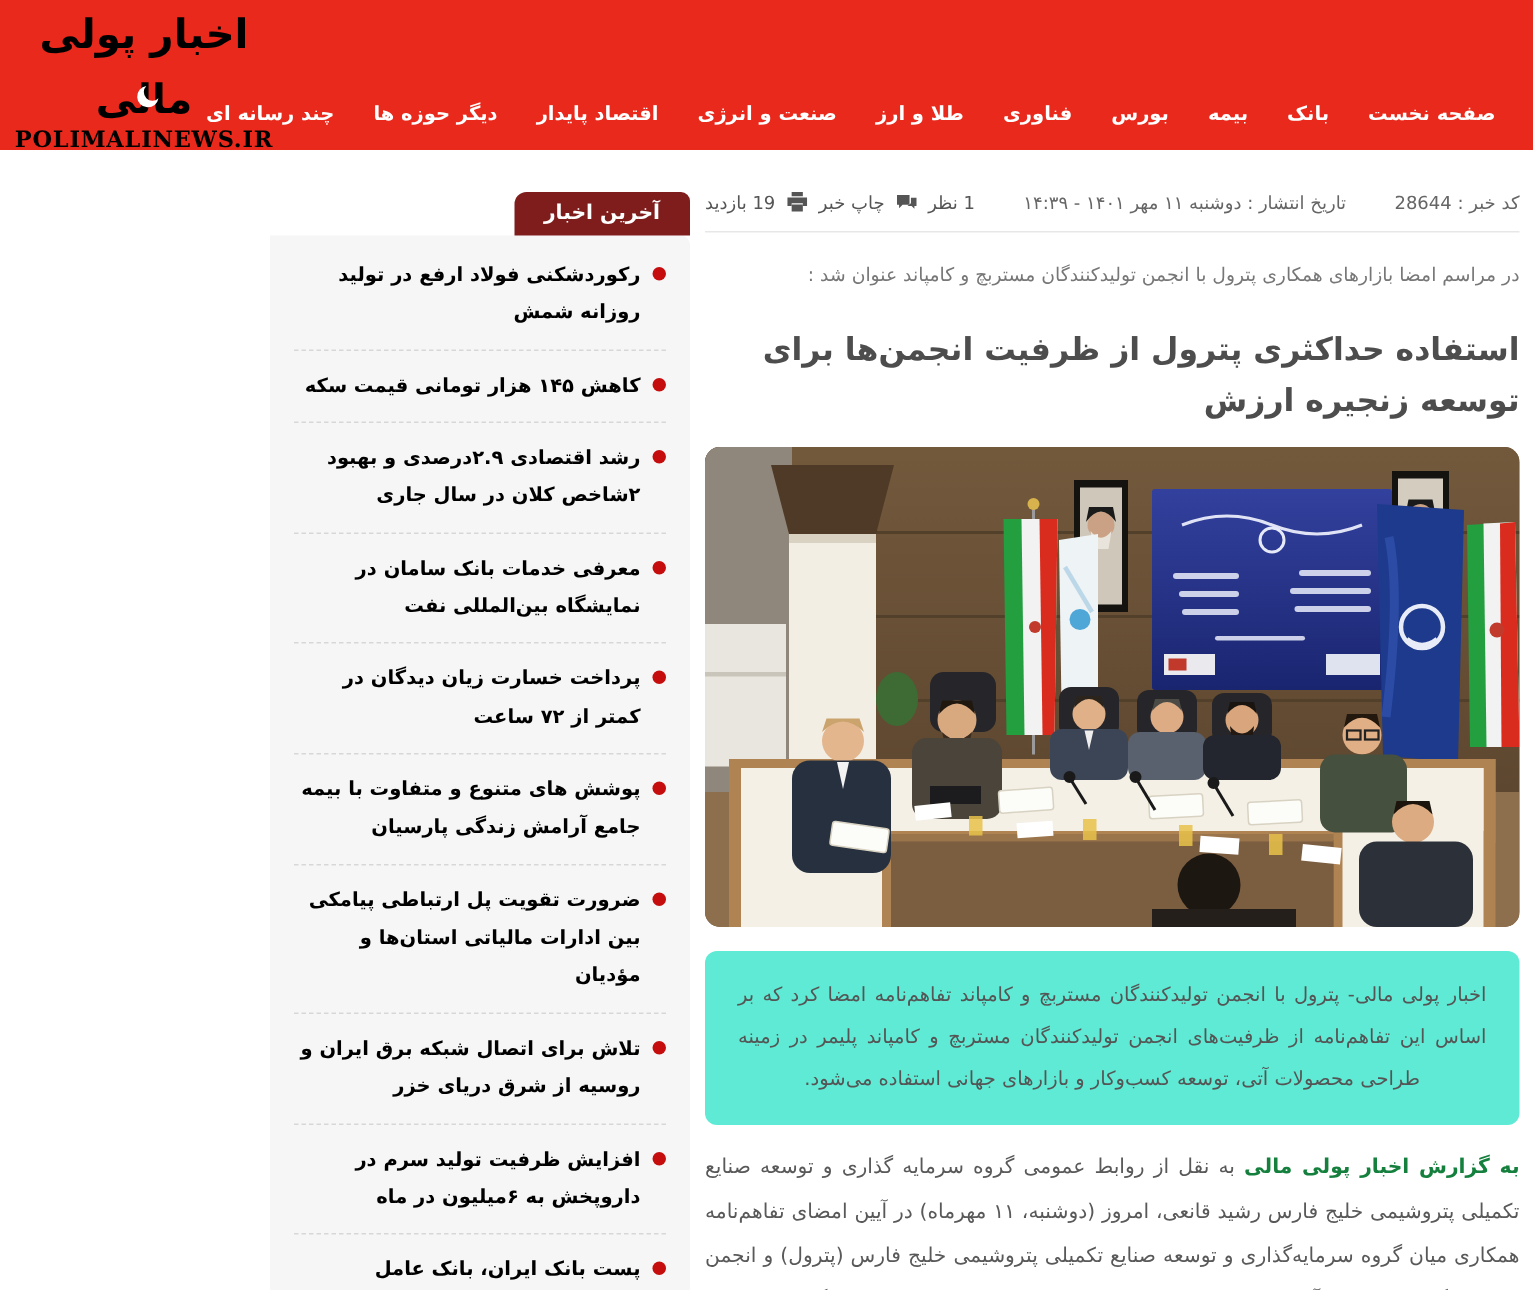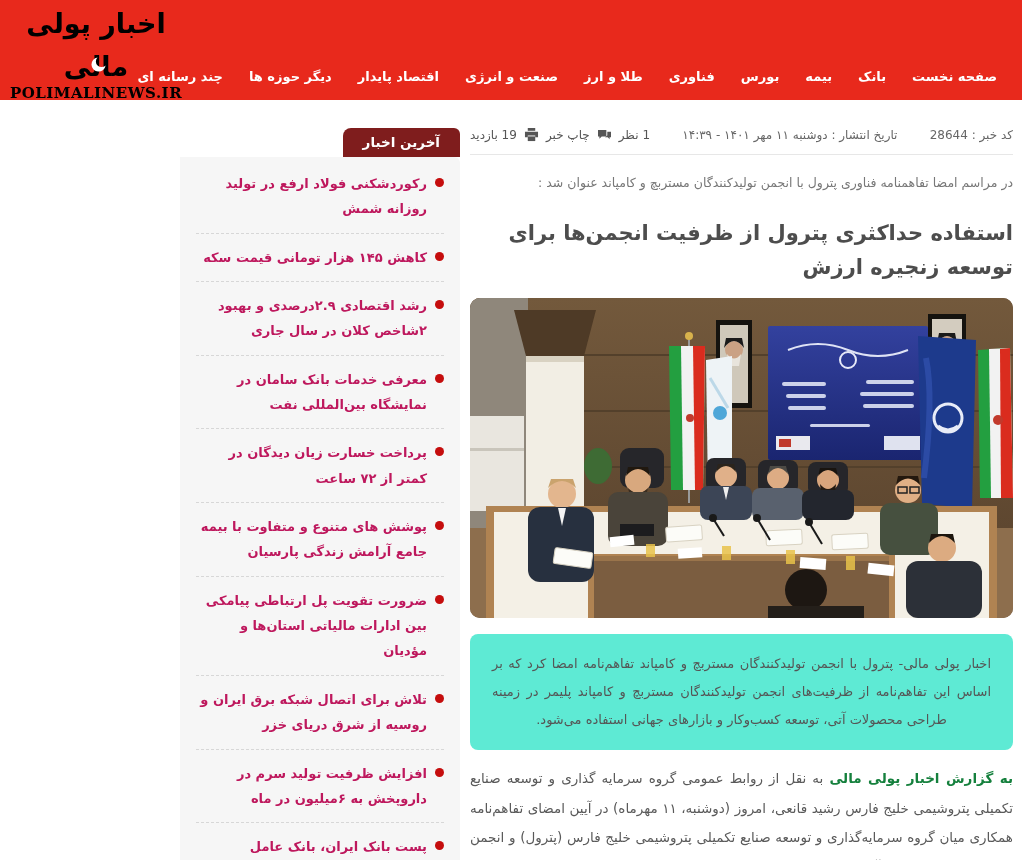--- a/index.html
+++ b/index.html
@@ -40,21 +40,21 @@
 
   
   .latest-box { background:#f6f6f6; border-radius:0 6px 6px 6px; }
   .latest-badge { display:inline-block; background:#7f1d1d; color:#fff; font-size:13.5px; font-weight:bold;
     padding:6px 20px 7px; border-radius:8px 6px 0 0; }
   .latest-list { list-style:none; padding:14px 16px 4px; }
   .latest-item { display:flex; align-items:flex-start; padding-bottom:11px; margin-bottom:11px;
     border-bottom:1px dashed #d7d7d7; }
   .latest-item .dot { width:9px; height:9px; border-radius:50%; background:#c50d0d; flex-shrink:0;
     margin-top:7px; margin-left:8px; }
-  .latest-item .txt { color:#be185d; font-size:13px; font-weight:bold; line-height:1.95; }
+  .latest-item .txt { color:#000000; font-size:13px; font-weight:bold; line-height:1.95; }
 </style>
 </head>
 <body>
 
 <header class="site-header">
   <div class="logo">
     <div class="logo-fa">اخبار پولی مالی</div>
     <div class="logo-en">POLIMALINEWS.IR</div>
   </div>
   <nav class="main-nav">
@@ -98,21 +98,21 @@
           <svg width="15" height="14" viewBox="0 0 16 15">
               <path d="M4 0h8v3H4z" fill="#555"></path>
               <path d="M1 4h14v6h-3v-2H4v2H1z" fill="#555"></path>
               <path d="M4 9h8v5H4z" fill="#555"></path>
             </svg>
         </span>
         <span>19 بازدید</span>
       </span>
     </div>
 
-    <p class="article-subtitle">در مراسم امضا تفاهمنامه فناوری پترول با انجمن تولیدکنندگان مستربچ و کامپاند عنوان شد :</p>
+    <p class="article-subtitle">در مراسم امضا بازارهای همکاری پترول با انجمن تولیدکنندگان مستربچ و کامپاند عنوان شد :</p>
     <h1 class="article-title">استفاده حداکثری پترول از ظرفیت انجمن‌ها برای توسعه زنجیره ارزش</h1>
 
     <div class="hero">
       <svg viewBox="0 0 543 320" preserveAspectRatio="none">
         <defs>
           <linearGradient id="bluebanner" x1="0" y1="0" x2="0" y2="1">
             <stop offset="0" stop-color="#33419e"></stop>
               <stop offset="1" stop-color="#1a2570"></stop>
           </linearGradient>
           <linearGradient id="wood" x1="0" y1="0" x2="0" y2="1">

